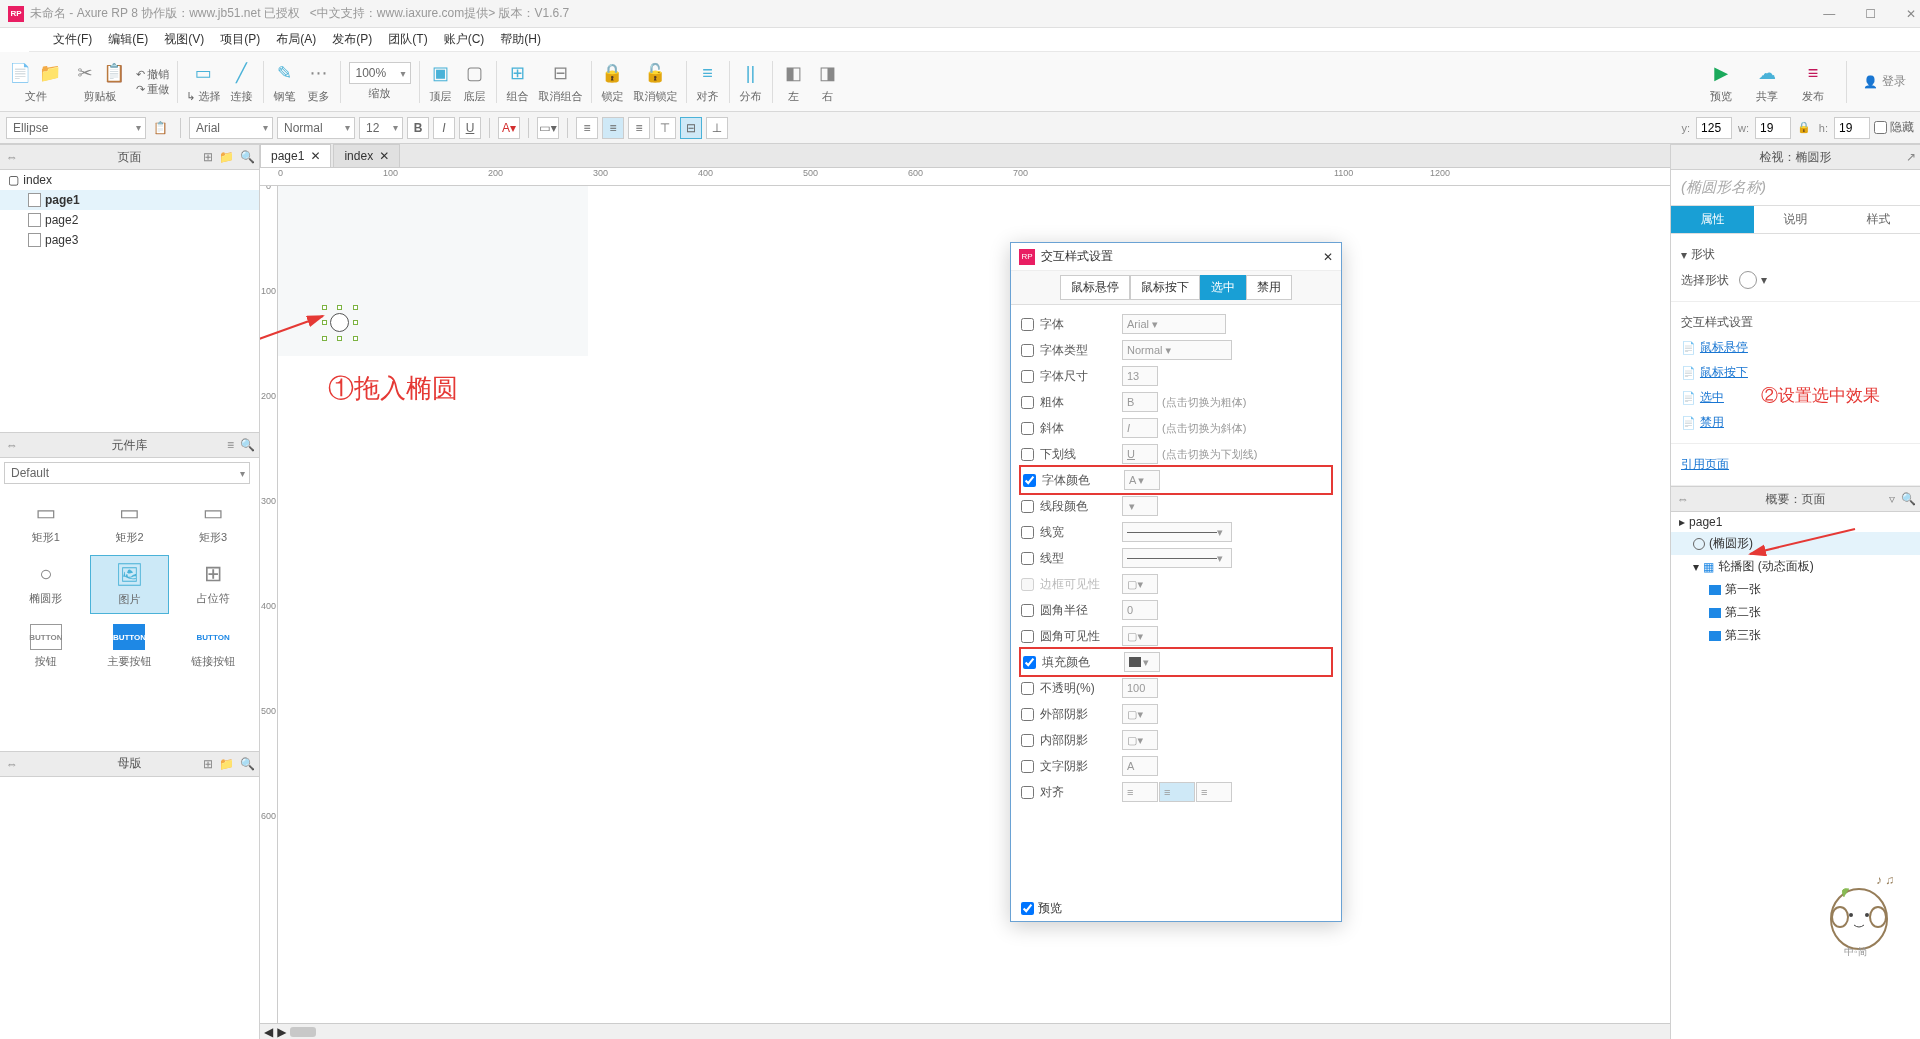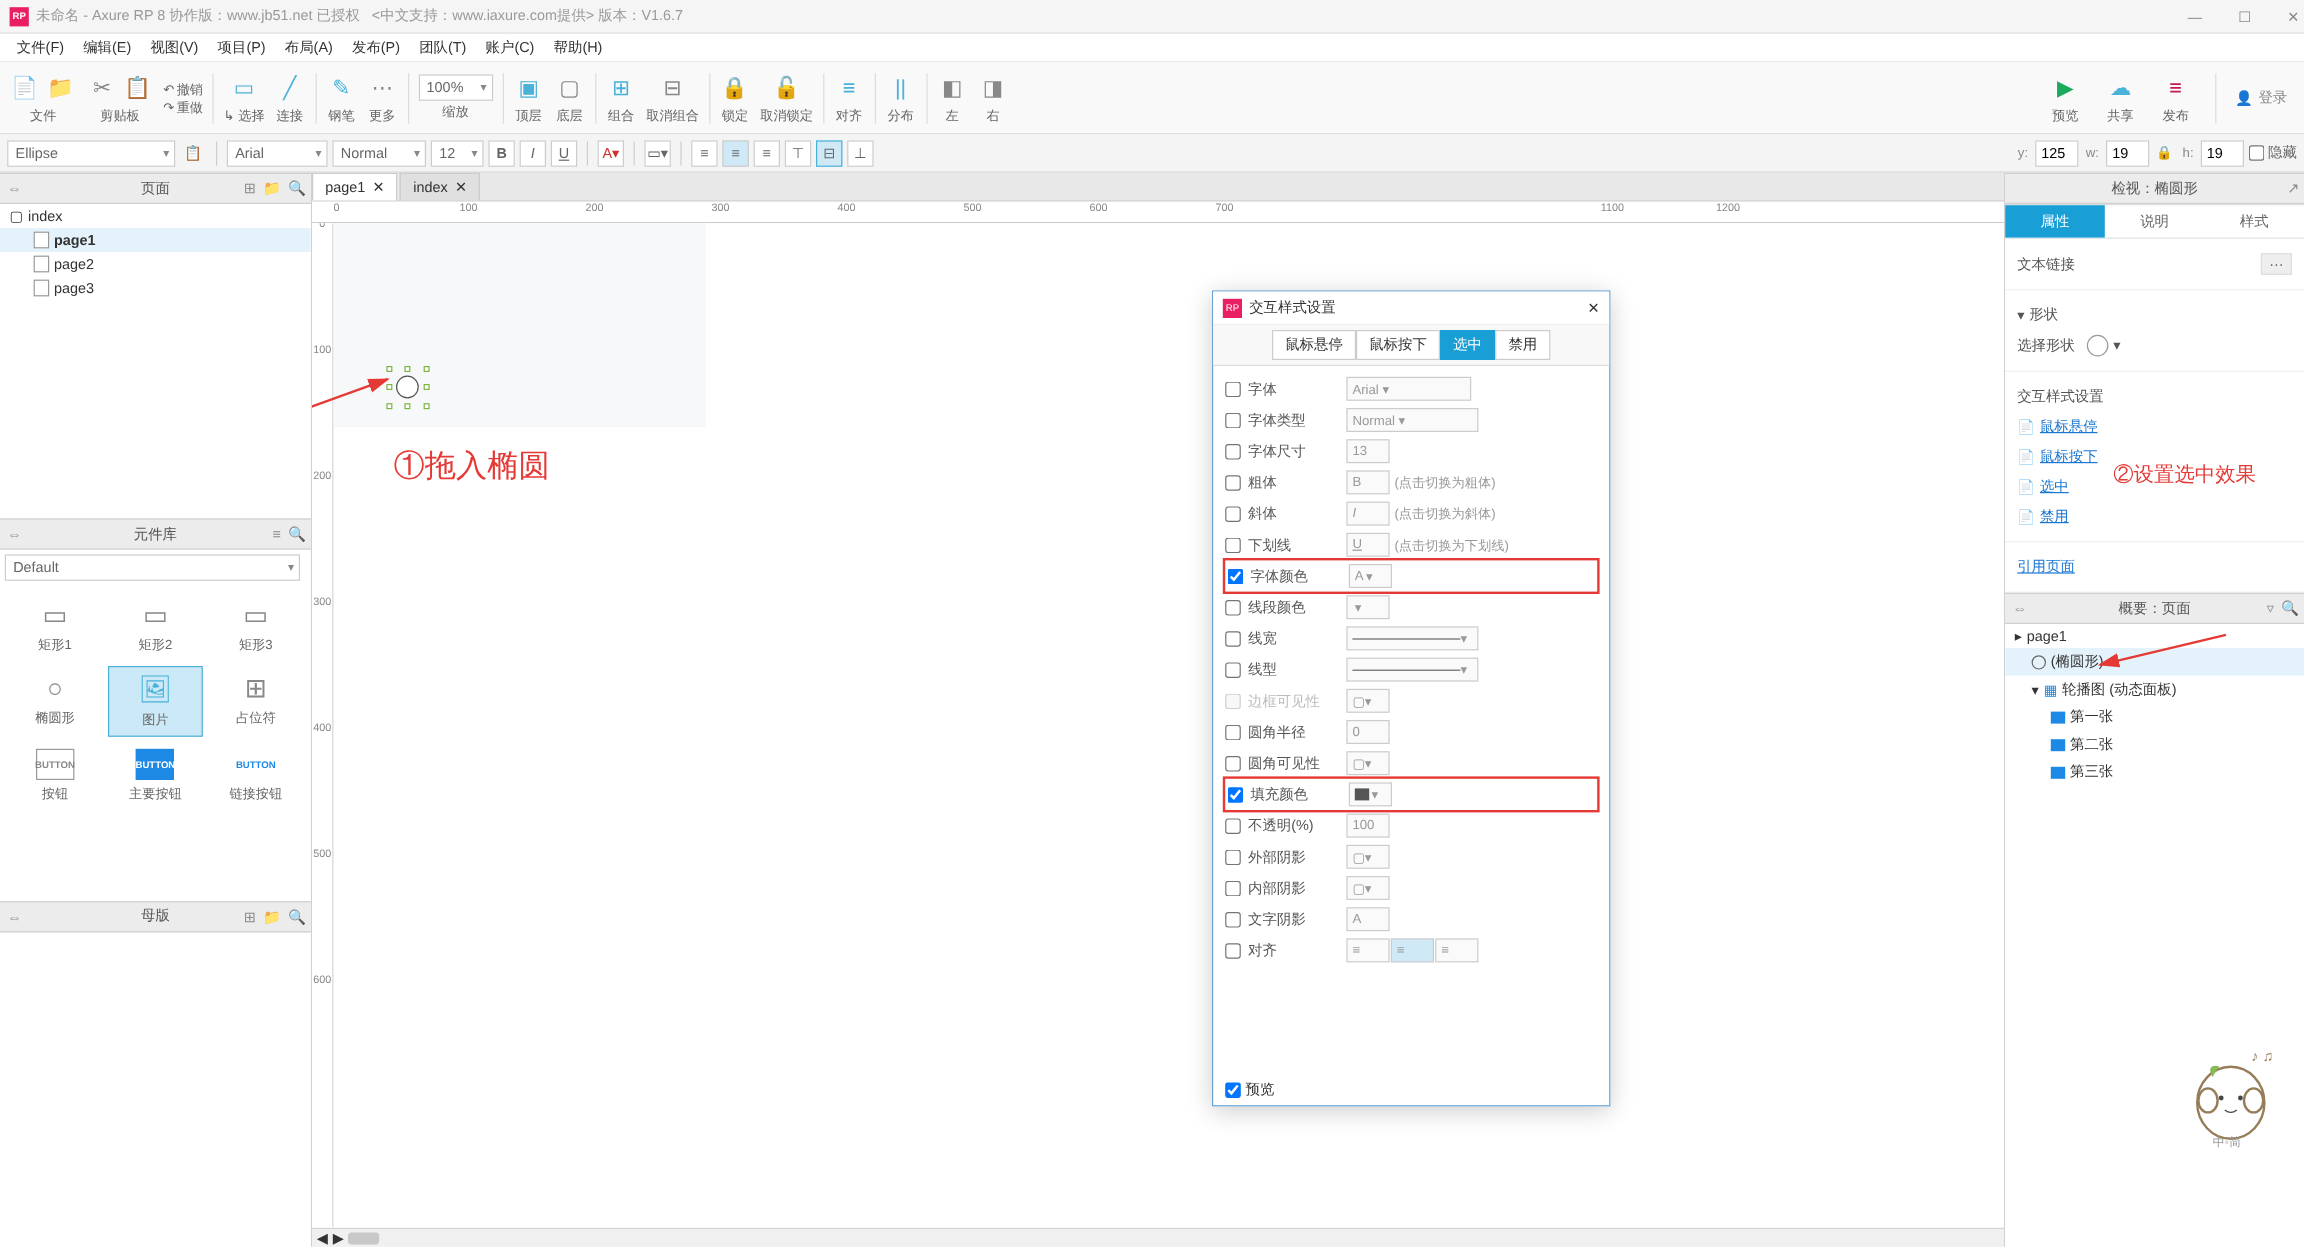--- a/index.html
+++ b/index.html
@@ -5,21 +5,21 @@
 * { box-sizing: border-box; margin: 0; padding: 0; }
 body { font-family: "Microsoft YaHei", Arial, sans-serif; font-size: 12px; background: #fff; color: #333; overflow: hidden; }
 .app { display: flex; flex-direction: column; height: 1039px; width: 1920px; }
 
 
 .titlebar { height: 28px; background: #f5f5f5; display: flex; align-items: center; padding: 0 8px; border-bottom: 1px solid #e0e0e0; color: #999; position: relative; }
 .titlebar .app-icon { width: 16px; height: 16px; background: #e91e63; margin-right: 6px; display: inline-flex; align-items: center; justify-content: center; color: #fff; font-size: 8px; font-weight: bold; }
 .win-controls { position: absolute; right: 4px; display: flex; gap: 30px; color: #888; }
 
 
-.menubar { height: 24px; background: #fff; display: flex; align-items: center; padding: 0 6px; border-bottom: 1px solid #e8e8e8; }
+.menubar { height: 24px; background: #fff; display: flex; align-items: center; padding: 0 16px; border-bottom: 1px solid #e8e8e8; margin-left: 29px; }
 .menubar span { padding: 2px 8px; cursor: pointer; }
 
 
 .toolbar { height: 60px; background: #f9f9f9; border-bottom: 1px solid #d8d8d8; display: flex; align-items: center; padding: 0 4px; }
 .tb-group { display: flex; flex-direction: column; align-items: center; justify-content: center; padding: 2px 4px; height: 56px; }
 .tb-group .tb-icon-row { display: flex; align-items: center; gap: 4px; }
 .tb-group .tb-icon { width: 26px; height: 28px; display: flex; align-items: center; justify-content: center; color: #4ab2d8; font-size: 18px; }
 .tb-group .tb-icon.grey { color: #888; }
 .tb-group .tb-label { font-size: 11px; color: #666; margin-top: 2px; }
 .tb-sep { width: 1px; height: 42px; background: #ddd; margin: 0 4px; }
@@ -616,30 +616,25 @@
       </div>
     </div>
 
     <div class="rightpanel" style="position:relative">
       <div class="panel-header">
         <span>检视：椭圆形</span>
         <span class="ph-actions">
             <span>↗</span>
           </span>
       </div>
+      <div class="inspector-title">(椭圆形名称)</div>
       <div class="insp-tabs">
         <div class="insp-tab active">属性</div>
         <div class="insp-tab">说明</div>
         <div class="insp-tab">样式</div>
-      </div>
-      <div class="insp-section">
-        <div class="insp-row">
-            <span>文本链接</span>
-            <span style="margin-left:auto;background:#eee;padding:1px 6px;border:1px solid #ddd">···</span>
-          </div>
       </div>
       <div class="insp-section">
         <div class="insp-row">▾ <span>形状</span></div>
         <div class="insp-row"><span>选择形状</span> <span style="width:18px;height:18px;border:1px solid #999;border-radius:50%;display:inline-block;margin-left:6px"></span>▾</div>
       </div>
       <div class="insp-section">
         <div class="insp-row">
             <span>交互样式设置</span>
           </div>
         <div class="insp-row">📄 <span class="insp-link">鼠标悬停</span></div>

